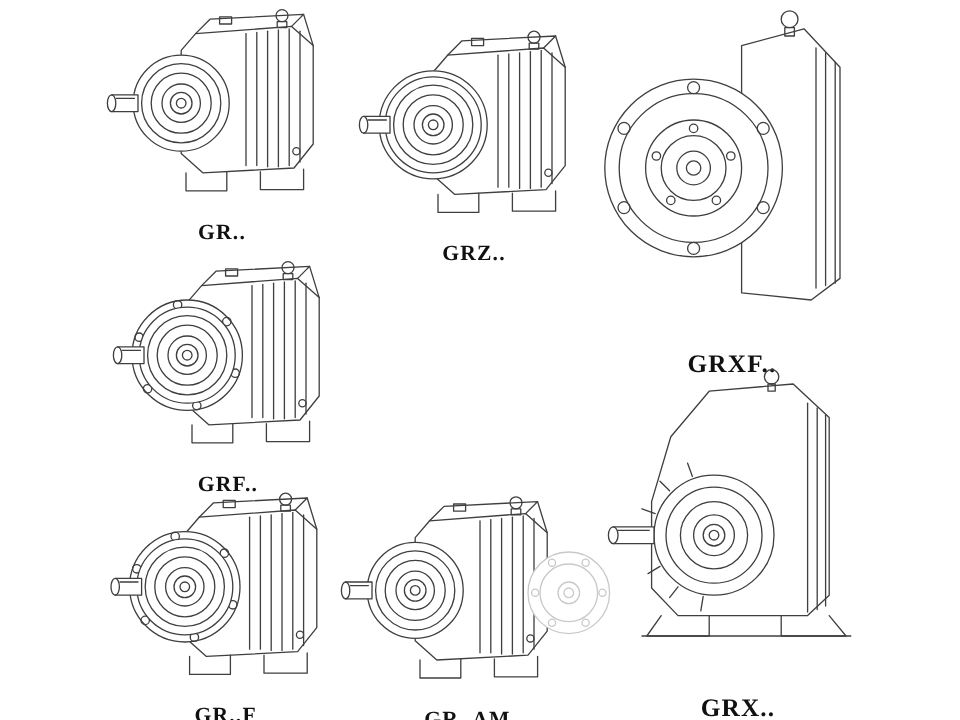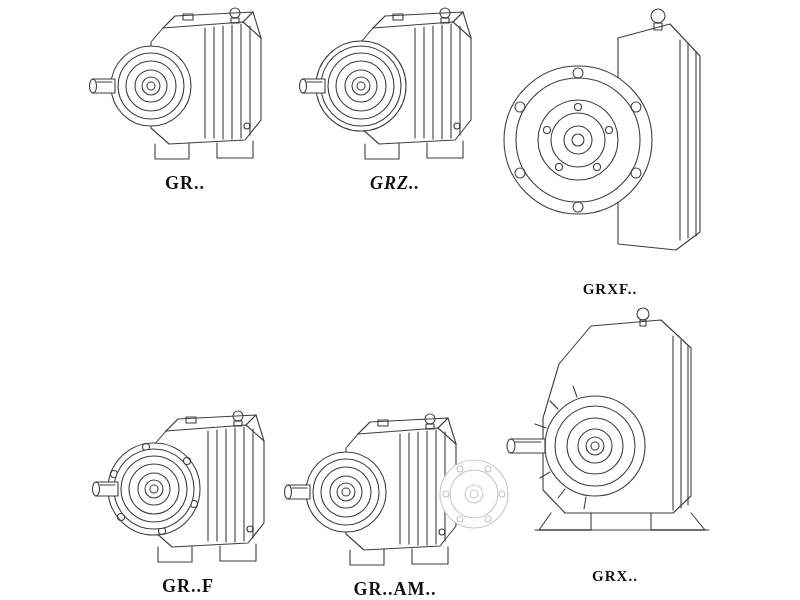--- a/index.html
+++ b/index.html
@@ -1,21 +1,21 @@
 <!DOCTYPE html>
 <html><head>
 <meta charset="utf-8">
 <style>
   html,body{margin:0;padding:0;background:#fff;}
   .canvas{position:relative;width:800px;height:600px;background:#ffffff;overflow:hidden;
           font-family:"Liberation Serif", serif;}
   .figure{position:absolute;}
   .figure svg{display:block;}
-  .label{font-weight:bold;font-size:18px;letter-spacing:1px;color:#111;text-align:center;margin-top:6px;}
-  .label.lg{font-size:15px;}
+  .label{font-weight:bold;font-size:18px;letter-spacing:1px;color:#111;text-align:center;margin-top:16px;}
+  .label.lg{font-size:21px;}
   svg *{fill:none;stroke:#3f3f3f;stroke-width:1.1;stroke-linejoin:round;stroke-linecap:round;}
   svg .wf{fill:#ffffff;}
   .light, .light *{stroke:#c9c9c9;}
   .hiddendefs{position:absolute;width:0;height:0;overflow:hidden;}
 </style>
 </head>
 <body>
 
 <div class="canvas">
 
@@ -62,21 +62,21 @@
   </svg>
 
   <div class="figure" style="left:85px;top:2px;width:200px;">
     <svg width="200" height="165" viewBox="0 0 200 165">
       <use href="#gb-body"></use>
         <use href="#gb-circles"></use>
     </svg>
     <div class="label">GR..</div>
   </div>
 
-  <div class="figure" style="left:295px;top:2px;width:200px;font-style:italic;">
+  <div class="figure" style="left:295px;top:20px;width:200px;">
     <svg width="200" height="165" viewBox="0 0 200 165">
       <use href="#gb-body"></use>
       <circle class="wf" cx="66" cy="84" r="45"></circle>
       <use href="#gb-circles"></use>
     </svg>
     <div class="label">GRZ..</div>
   </div>
 
   <div class="figure" style="left:500px;top:0px;width:220px;">
     <svg width="220" height="275" viewBox="0 0 220 275">
@@ -100,20 +100,28 @@
       <circle cx="59" cy="167" r="3.5"></circle>
       <circle cx="47" cy="130" r="3.5"></circle>
       <circle cx="78" cy="107" r="3.5"></circle>
       <circle cx="109" cy="130" r="3.5"></circle>
       <circle cx="78" cy="140" r="14"></circle>
       <circle cx="78" cy="140" r="6"></circle>
     </svg>
     <div class="label lg">GRXF..</div>
   </div>
 
+  <div class="figure" style="left:90px;top:212px;width:200px;">
+    <svg width="200" height="165" viewBox="0 0 200 165">
+      <use href="#gb-body"></use>
+        <use href="#gb-flange"></use>
+        <use href="#gb-circles"></use>
+    </svg>
+    <div class="label">GRF..</div>
+  </div>
 
 
   <div class="figure" style="left:88px;top:405px;width:200px;">
     <svg width="200" height="165" viewBox="0 0 200 165">
       <use href="#gb-body"></use>
         <use href="#gb-flange"></use>
         <use href="#gb-circles"></use>
     </svg>
     <div class="label">GR..F</div>
   </div>

